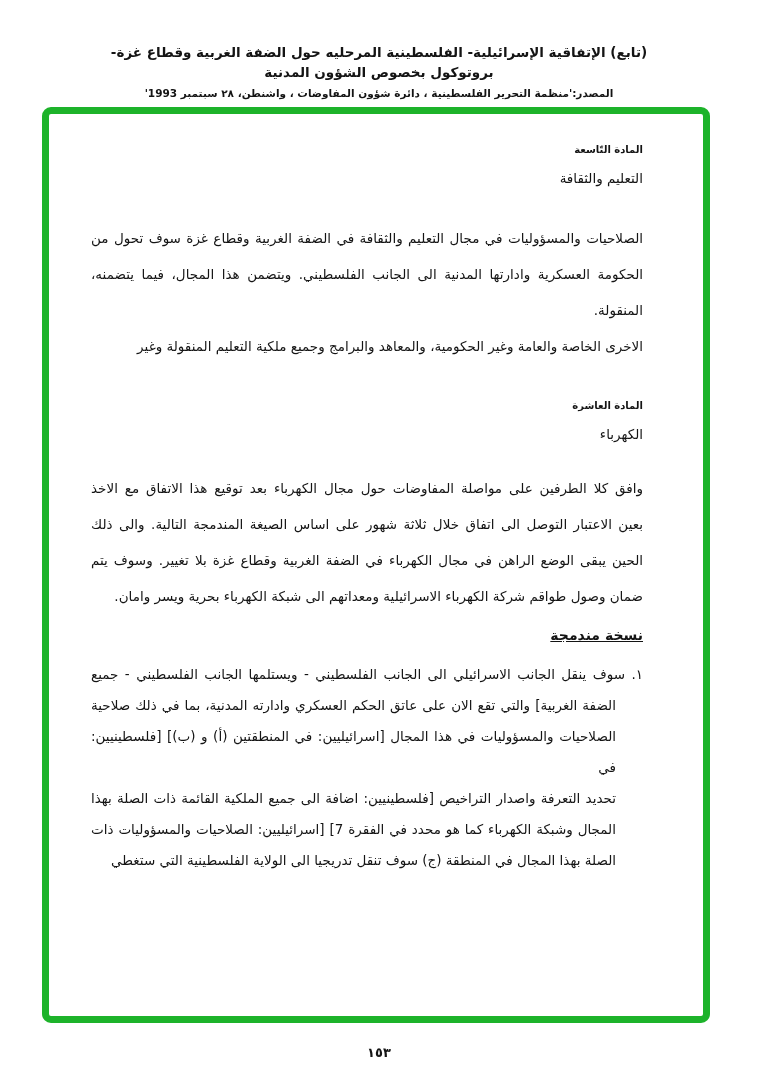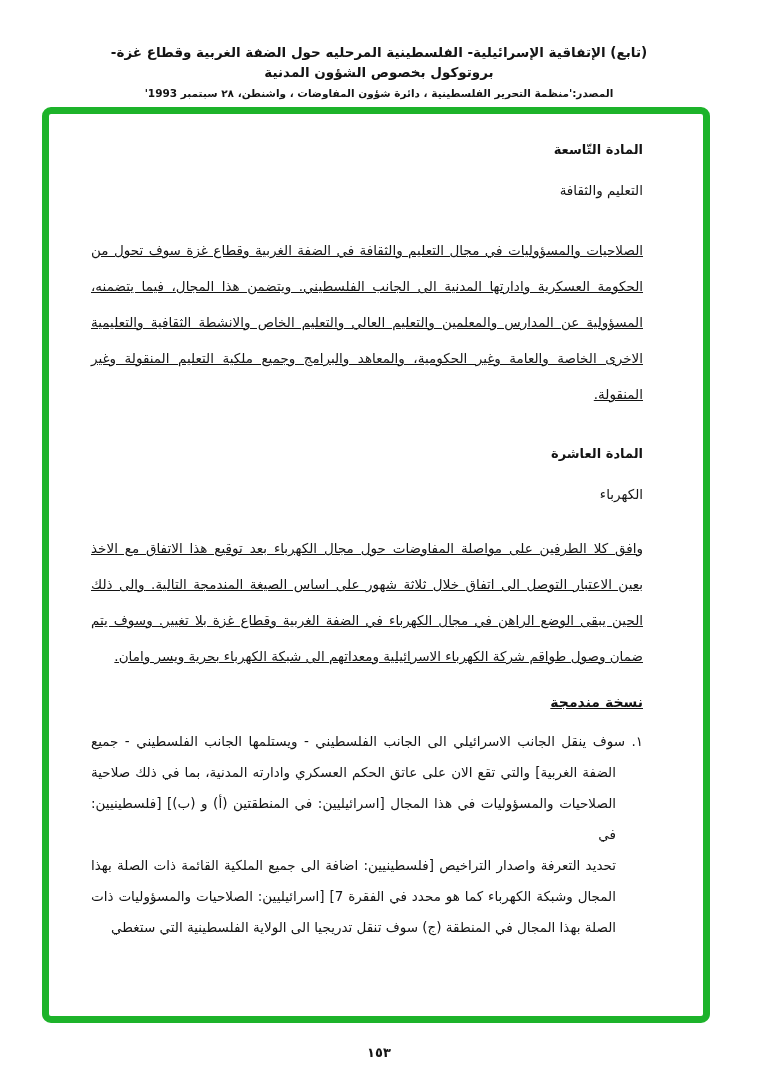--- a/index.html
+++ b/index.html
@@ -40,45 +40,44 @@
     border: 7px solid #1db32a;
     border-radius: 9px;
     background: #ffffff;
   }
   .frame-content {
     direction: rtl;
     padding: 26px 60px 0 42px;
     font-size: 13.5px;
   }
   .article-title {
-    font-size: 13px;
+    font-size: 10px;
     font-weight: bold;
     text-align: right;
     line-height: 20px;
     margin: 0;
   }
   .article-subtitle {
     font-size: 13.5px;
     text-align: right;
     line-height: 20px;
-    margin-top: 20px;
+    margin-top: 8px;
   }
   .para { margin-top: 32px; }
   .para .line {
     line-height: 36px;
     text-align: justify;
     text-align-last: justify;
     white-space: normal;
-    text-decoration: underline;
   }
   .para .line:last-child { text-align-last: right; }
   .mt-title-2 { margin-top: 32px; }
   .para-2 { margin-top: 26px; }
   .merged-heading {
-    margin-top: 18px;
+    margin-top: 11px;
     font-size: 14px;
     font-weight: bold;
     text-align: right;
     text-decoration: underline;
     line-height: 20px;
   }
   .numbered-list { margin-top: 14px; }
   .numbered-list .line {
     line-height: 31px;
     text-align: justify;
@@ -111,23 +110,22 @@
   <div class="frame" style="border-color: rgb(29, 179, 42);">
     <div class="frame-content">
 
       <section>
         <h2 class="article-title">المادة التّاسعة</h2>
         <div class="article-subtitle">التعليم والثقافة</div>
         <div class="para">
 
         <div class="line">الصلاحيات والمسؤوليات في مجال التعليم والثقافة في الضفة الغربية وقطاع غزة سوف تحول من</div>
             <div class="line">الحكومة العسكرية وادارتها المدنية الى الجانب الفلسطيني. ويتضمن هذا المجال، فيما يتضمنه،</div>
-            <div class="line">المسؤولية عن المدارس والمعلمين والتعليم العالي والتعليم الخاص والانشطة الثقافية والتعليمية</div>
+            <div class="line">المنقولة.</div>
             <div class="line">الاخرى الخاصة والعامة وغير الحكومية، والمعاهد والبرامج وجميع ملكية التعليم المنقولة وغير</div>
-            <div class="line">المنقولة.</div>
           </div>
       </section>
 
       <section>
         <h2 class="article-title mt-title-2">المادة العاشرة</h2>
         <div class="article-subtitle">الكهرباء</div>
         <div class="para para-2">
 
         <div class="line">وافق كلا الطرفين على مواصلة المفاوضات حول مجال الكهرباء بعد توقيع هذا الاتفاق مع الاخذ</div>
             <div class="line">بعين الاعتبار التوصل الى اتفاق خلال ثلاثة شهور على اساس الصيغة المندمجة التالية. والى ذلك</div>

